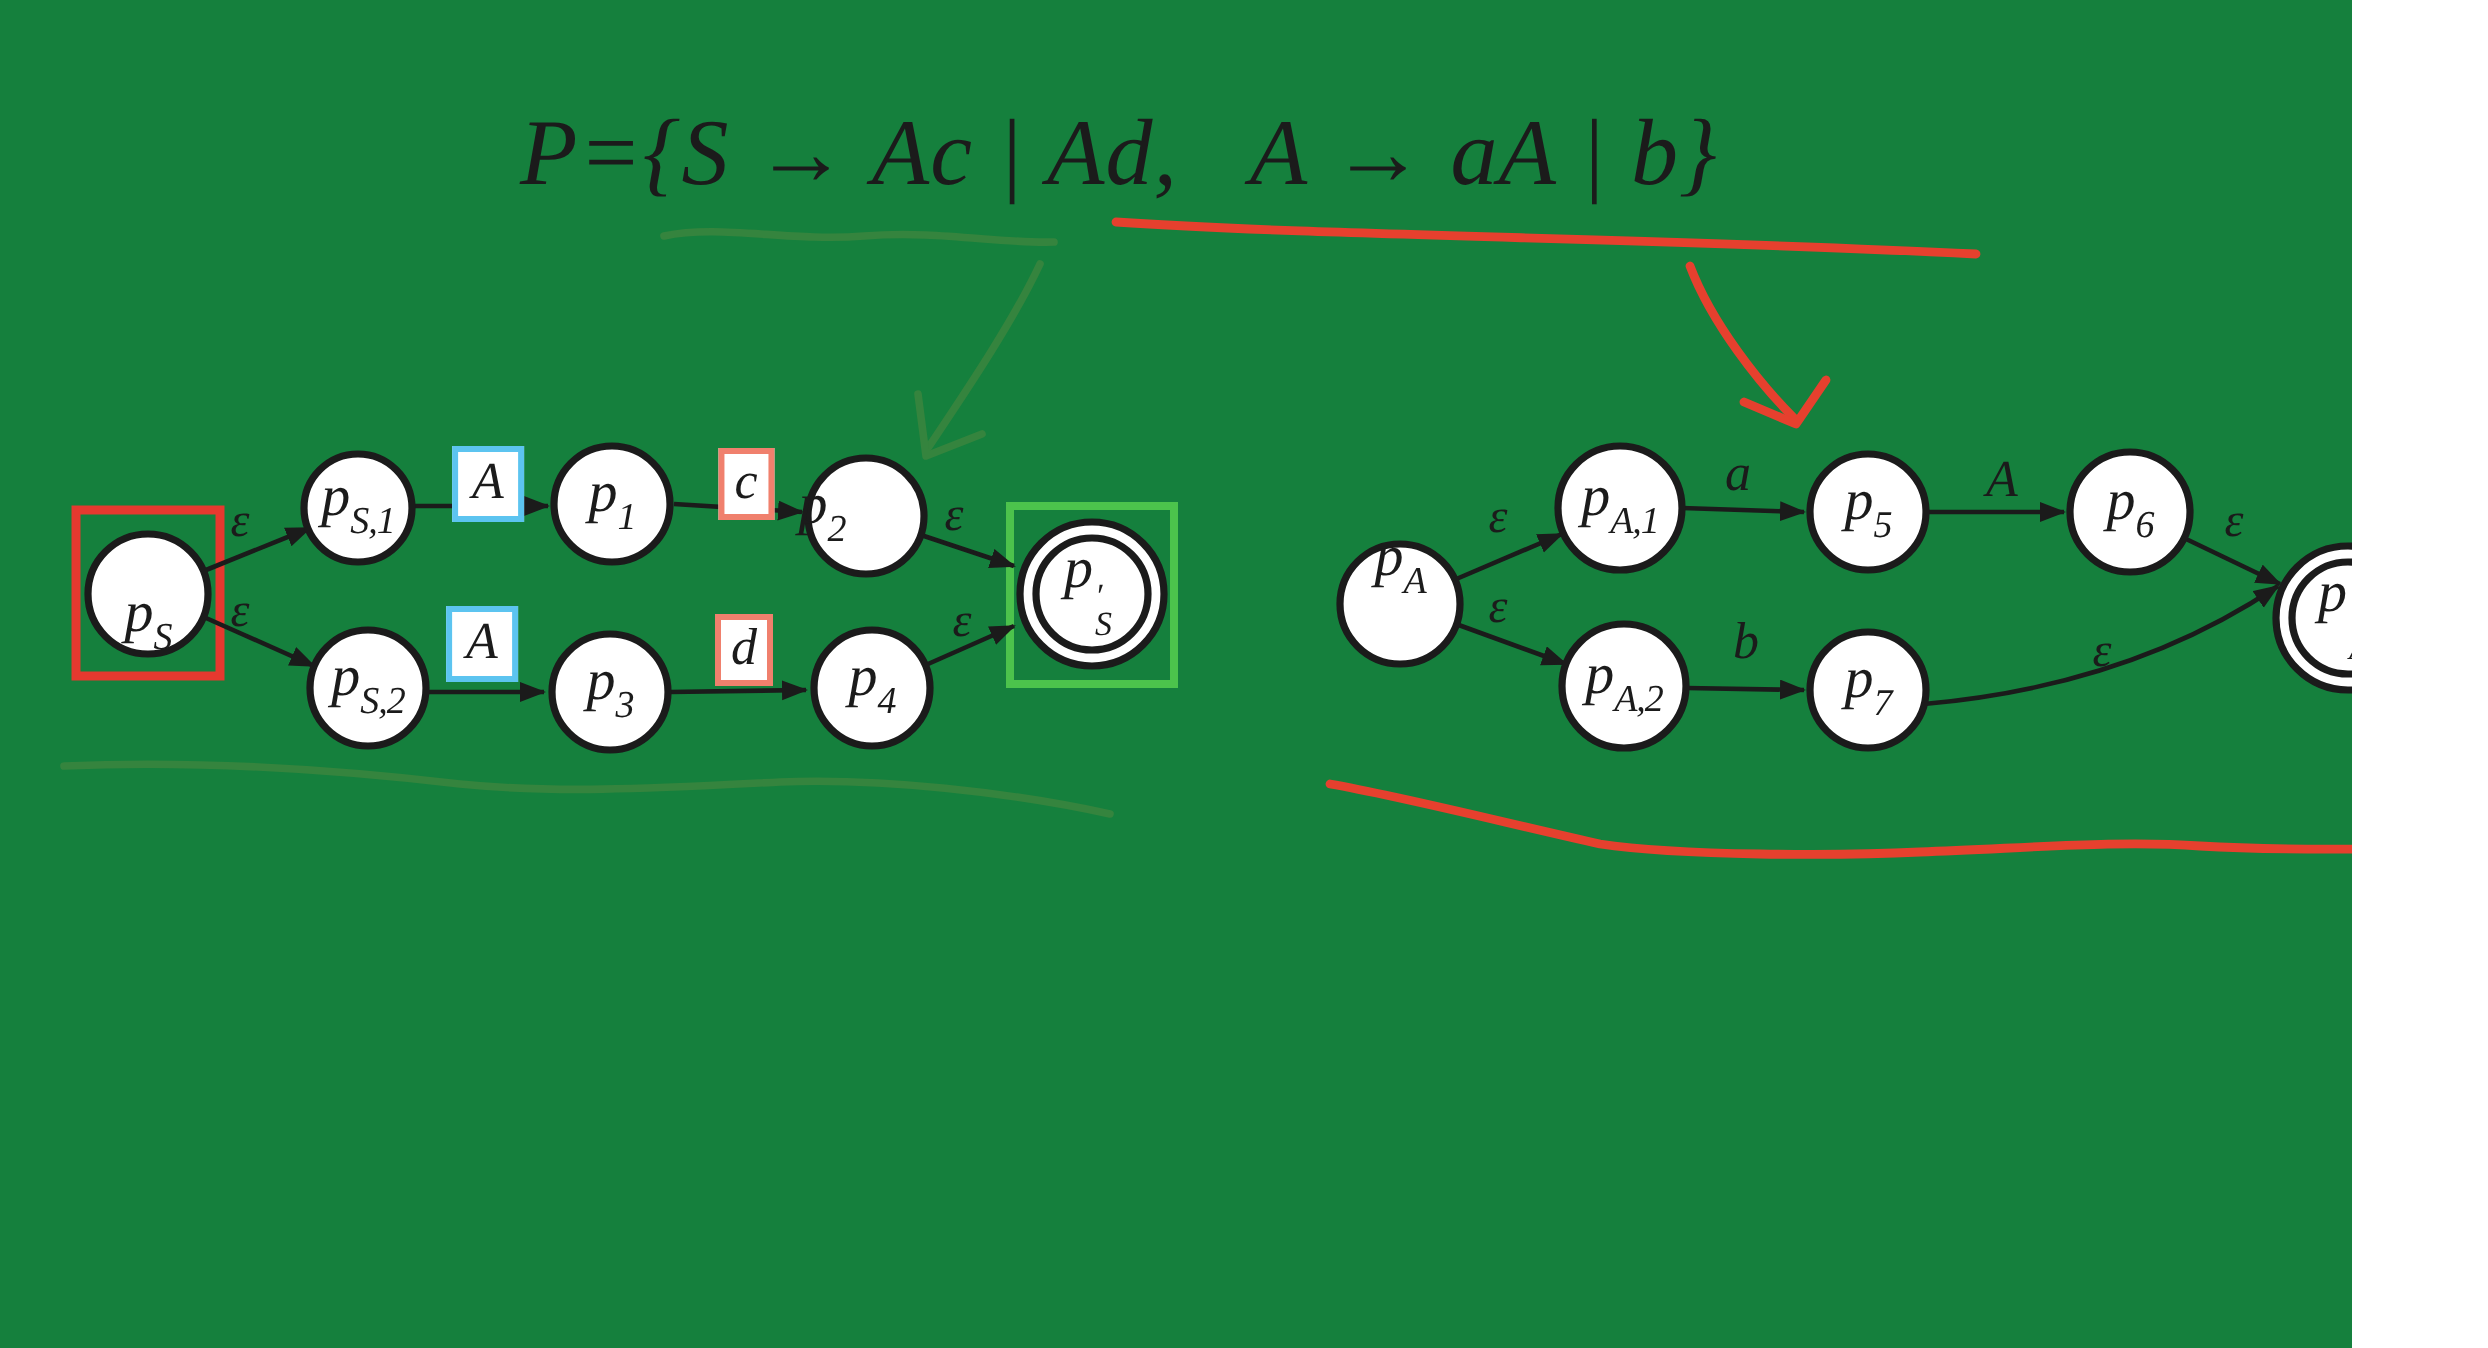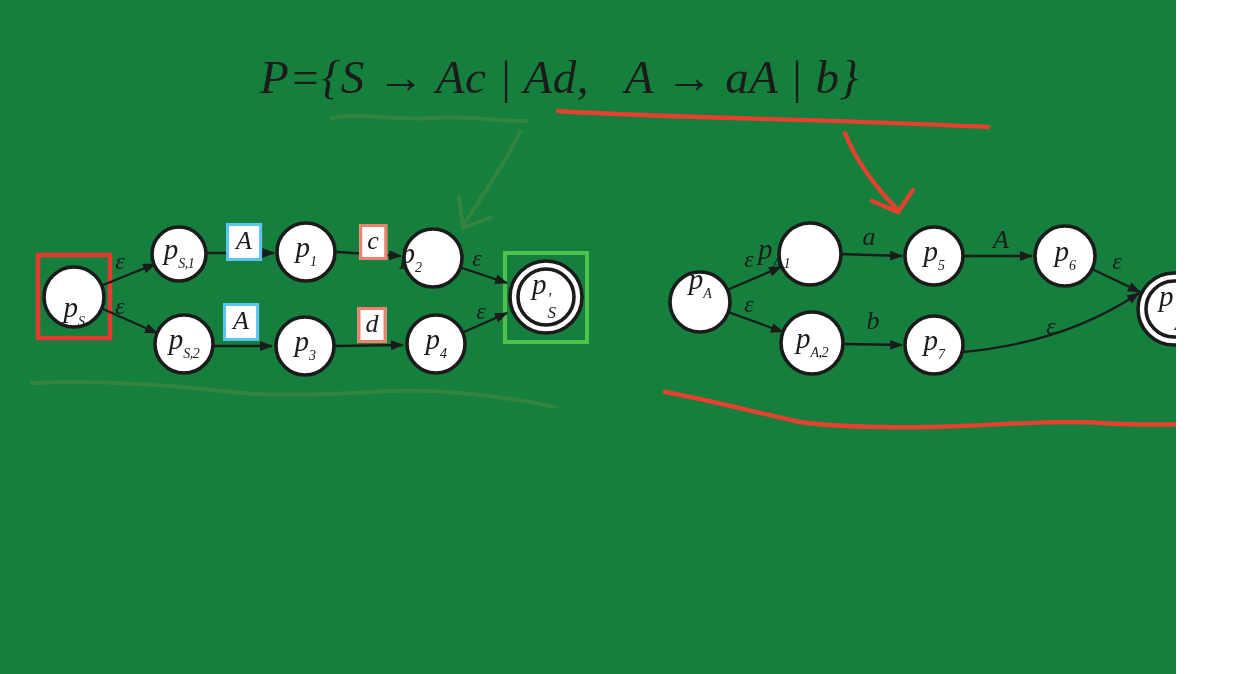--- a/index.html
+++ b/index.html
@@ -8,21 +8,21 @@
   .layer{position:absolute;left:0;top:0;}
 
   .formula{position:absolute;left:260px;top:50px;font-style:italic;font-size:47px;
            white-space:pre;letter-spacing:0.5px;}
 
   .caption{position:absolute;left:303px;top:511px;font-size:33px;letter-spacing:0.5px;}
 
   
   .nlabel{position:absolute;transform:translate(-50%,-54%);font-style:italic;white-space:nowrap;line-height:1;}
   .nlabel .m{font-size:29px;}
-  .nlabel sub{font-size:14px;vertical-align:-9px;letter-spacing:-0.5px;}
+  .nlabel sub{font-size:19px;vertical-align:-9px;letter-spacing:-0.5px;}
   .stack{display:inline-flex;flex-direction:column;align-items:flex-start;vertical-align:-10px;margin-left:1px;}
   .stack .pr{font-size:17px;line-height:13px;}
   .stack .sb{font-size:17px;line-height:15px;}
 
   
   .elabel{position:absolute;transform:translate(-50%,-50%);font-style:italic;font-size:26px;line-height:1;}
   .eps{font-size:24px;}
   .boxed{border:3px solid;padding:2px 7px 4px 7px;background:#fff;}
   .bx-blue{border-color:var(--c-box_blue,#5cc4f0);}
   .bx-salmon{border-color:var(--c-box_salmon,#f0806d);padding:1px 5px 3px 5px;}
@@ -114,21 +114,21 @@
   <div class="elabel eps" style="left:120px;top:261px">ε</div>
   <div class="elabel eps" style="left:120px;top:306px">ε</div>
   <div class="elabel boxed bx-blue" style="left:244px;top:242px">A</div>
   <div class="elabel boxed bx-salmon" style="left:373px;top:242px">c</div>
   <div class="elabel eps" style="left:477px;top:258px">ε</div>
   <div class="elabel boxed bx-blue" style="left:241px;top:322px">A</div>
   <div class="elabel boxed bx-salmon" style="left:372px;top:325px">d</div>
   <div class="elabel eps" style="left:481px;top:311px">ε</div>
 
   <div class="nlabel" style="left:700px;top:284px"><span class="m">p</span><sub>A</sub></div>
-  <div class="nlabel" style="left:774px;top:254px"><span class="m">p</span><sub>A,1</sub></div>
+  <div class="nlabel" style="left:810px;top:254px"><span class="m">p</span><sub>A,1</sub></div>
   <div class="nlabel" style="left:934px;top:256px"><span class="m">p</span><sub>5</sub></div>
   <div class="nlabel" style="left:1065px;top:256px"><span class="m">p</span><sub>6</sub></div>
   <div class="nlabel" style="left:1172px;top:309px"><span class="m">p</span><span class="stack">
         <span class="pr">′</span>
         <span class="sb">A</span>
       </span></div>
   <div class="nlabel" style="left:812px;top:343px"><span class="m">p</span><sub>A,2</sub></div>
   <div class="nlabel" style="left:934px;top:345px"><span class="m">p</span><sub>7</sub></div>
 
   <div class="elabel eps" style="left:749px;top:259px">ε</div>

